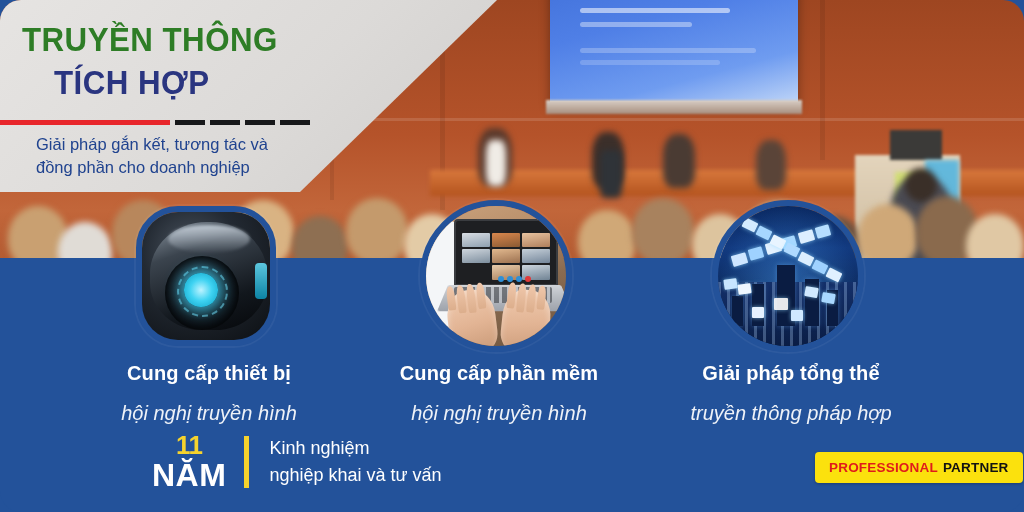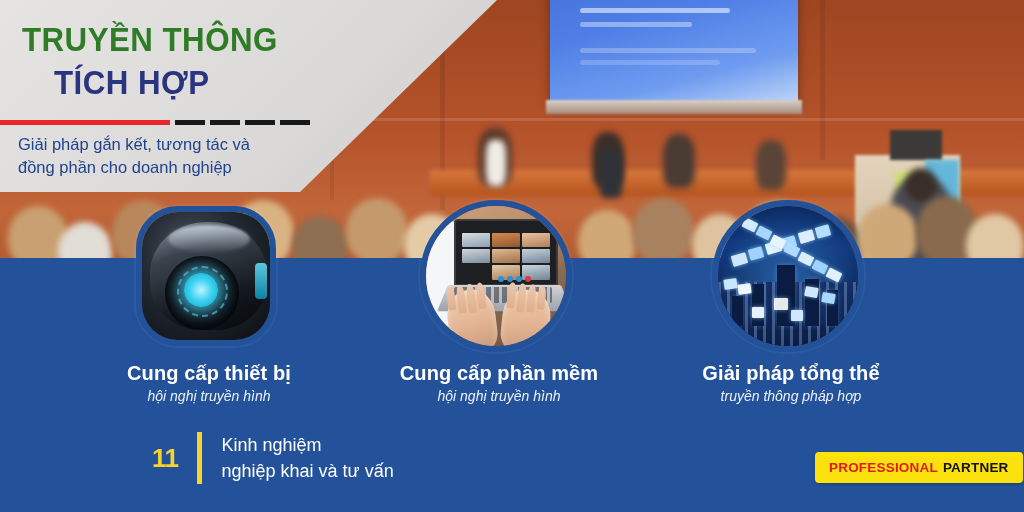--- a/index.html
+++ b/index.html
@@ -6,20 +6,21 @@
   html,body { width:1024px; height:512px; }
   body {
     font-family:"Liberation Sans", sans-serif;
     background:#23529a;
     overflow:hidden;
   }
   .banner {
     position:relative;
     width:1024px; height:512px;
     overflow:hidden;
+    border-radius:21px;
   }
 
   
   .bg-photo {
     position:absolute; left:0; top:0; width:1024px; height:300px;
     background:
       
       linear-gradient(180deg,#9e4621 0%, #b5532a 45%, #c2663a 70%, #a8532c 100%);
     overflow:hidden;
   }
@@ -99,21 +100,21 @@
     margin-top:9px; margin-left:32px;
     font-size:34px; font-weight:bold; letter-spacing:.5px;
     color:#2a3580; line-height:1;
     transform:scaleX(.92); transform-origin:left center;
   }
   .divider { position:absolute; left:0; top:120px; width:310px; height:5px; display:flex; }
   .div-red { width:170px; height:5px; background:#e8262b; }
   .div-gap { width:5px; }
   .div-dash { width:30px; height:5px; background:#17181a; }
   .subtitle {
-    position:absolute; left:18px; top:133px; width:300px;
+    position:absolute; left:36px; top:133px; width:300px;
     font-size:16.5px; line-height:1.38; color:#20438f; font-weight:500;
   }
 
   
   .blue-panel {
     position:absolute; left:0; top:258px; width:1024px; height:254px;
     background:#23529a;
   }
 
   
@@ -238,21 +239,21 @@
   }
   .scr {
     position:absolute; border-radius:1px;
     box-shadow:0 0 4px rgba(150,220,255,.7);
   }
   .scr-stream { position:absolute; }
 
   
   .svc-label { position:absolute; text-align:center; color:#ffffff; }
   .svc-title { font-size:20px; font-weight:bold; letter-spacing:.1px; }
-  .svc-sub { font-size:14px; font-style:italic; margin-top:3px; color:#eef2f8; }
+  .svc-sub { font-size:20px; font-style:italic; margin-top:17px; color:#eef2f8; }
   .l1 { left:96px; top:362px; width:226px; }
   .l2 { left:386px; top:362px; width:226px; }
   .l3 { left:678px; top:362px; width:226px; }
 
   
   .exp { position:absolute; left:152px; top:432px; display:flex; align-items:center; }
   .exp-num {
     display:flex; flex-direction:column; align-items:center; line-height:1;
   }
   .exp-10 { font-size:26px; font-weight:bold; color:#f6d32d; letter-spacing:-.5px; }
@@ -443,20 +444,21 @@
     <div class="svc-sub">hội nghị truyền hình</div>
   </div>
   <div class="svc-label l3">
     <div class="svc-title">Giải pháp tổng thể</div>
     <div class="svc-sub">truyền thông pháp hợp</div>
   </div>
 
   <div class="exp">
     <div class="exp-num">
       <div class="exp-10">11</div>
+      <div class="exp-nam">NĂM</div>
     </div>
     <div class="exp-bar"></div>
     <div class="exp-txt">
       <div>Kinh nghiệm</div>
       <div>nghiệp khai và tư vấn</div>
     </div>
   </div>
 
   <div class="partner">
     <span class="p-red">PROFESSIONAL</span>

